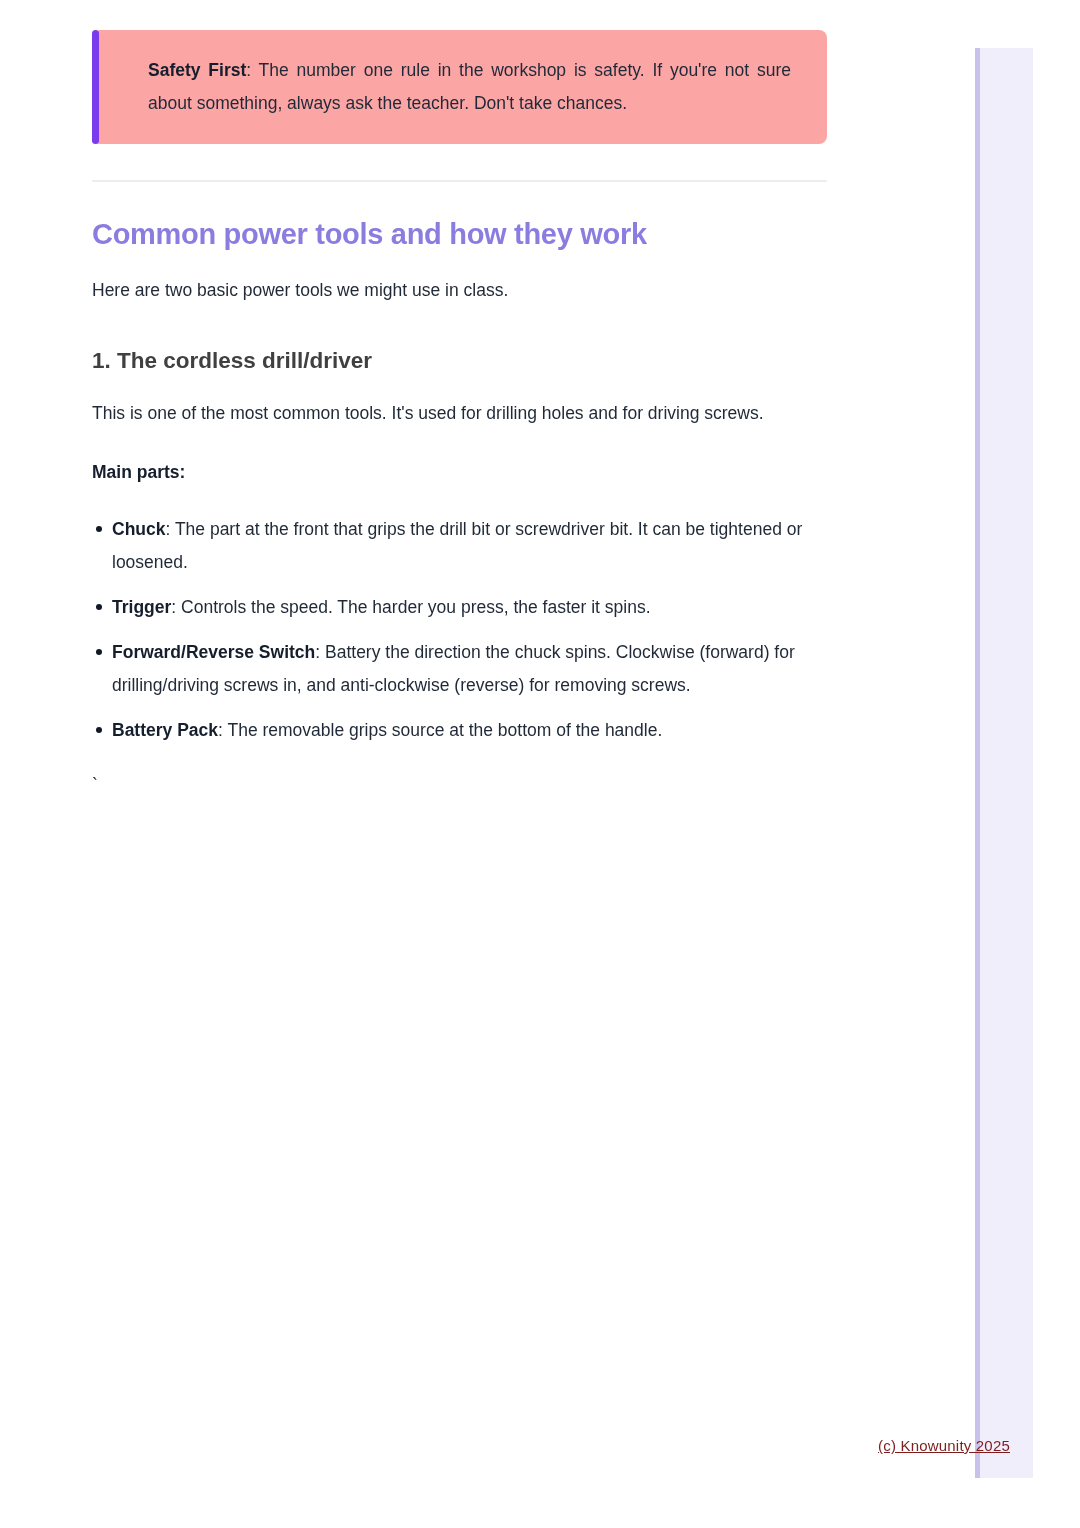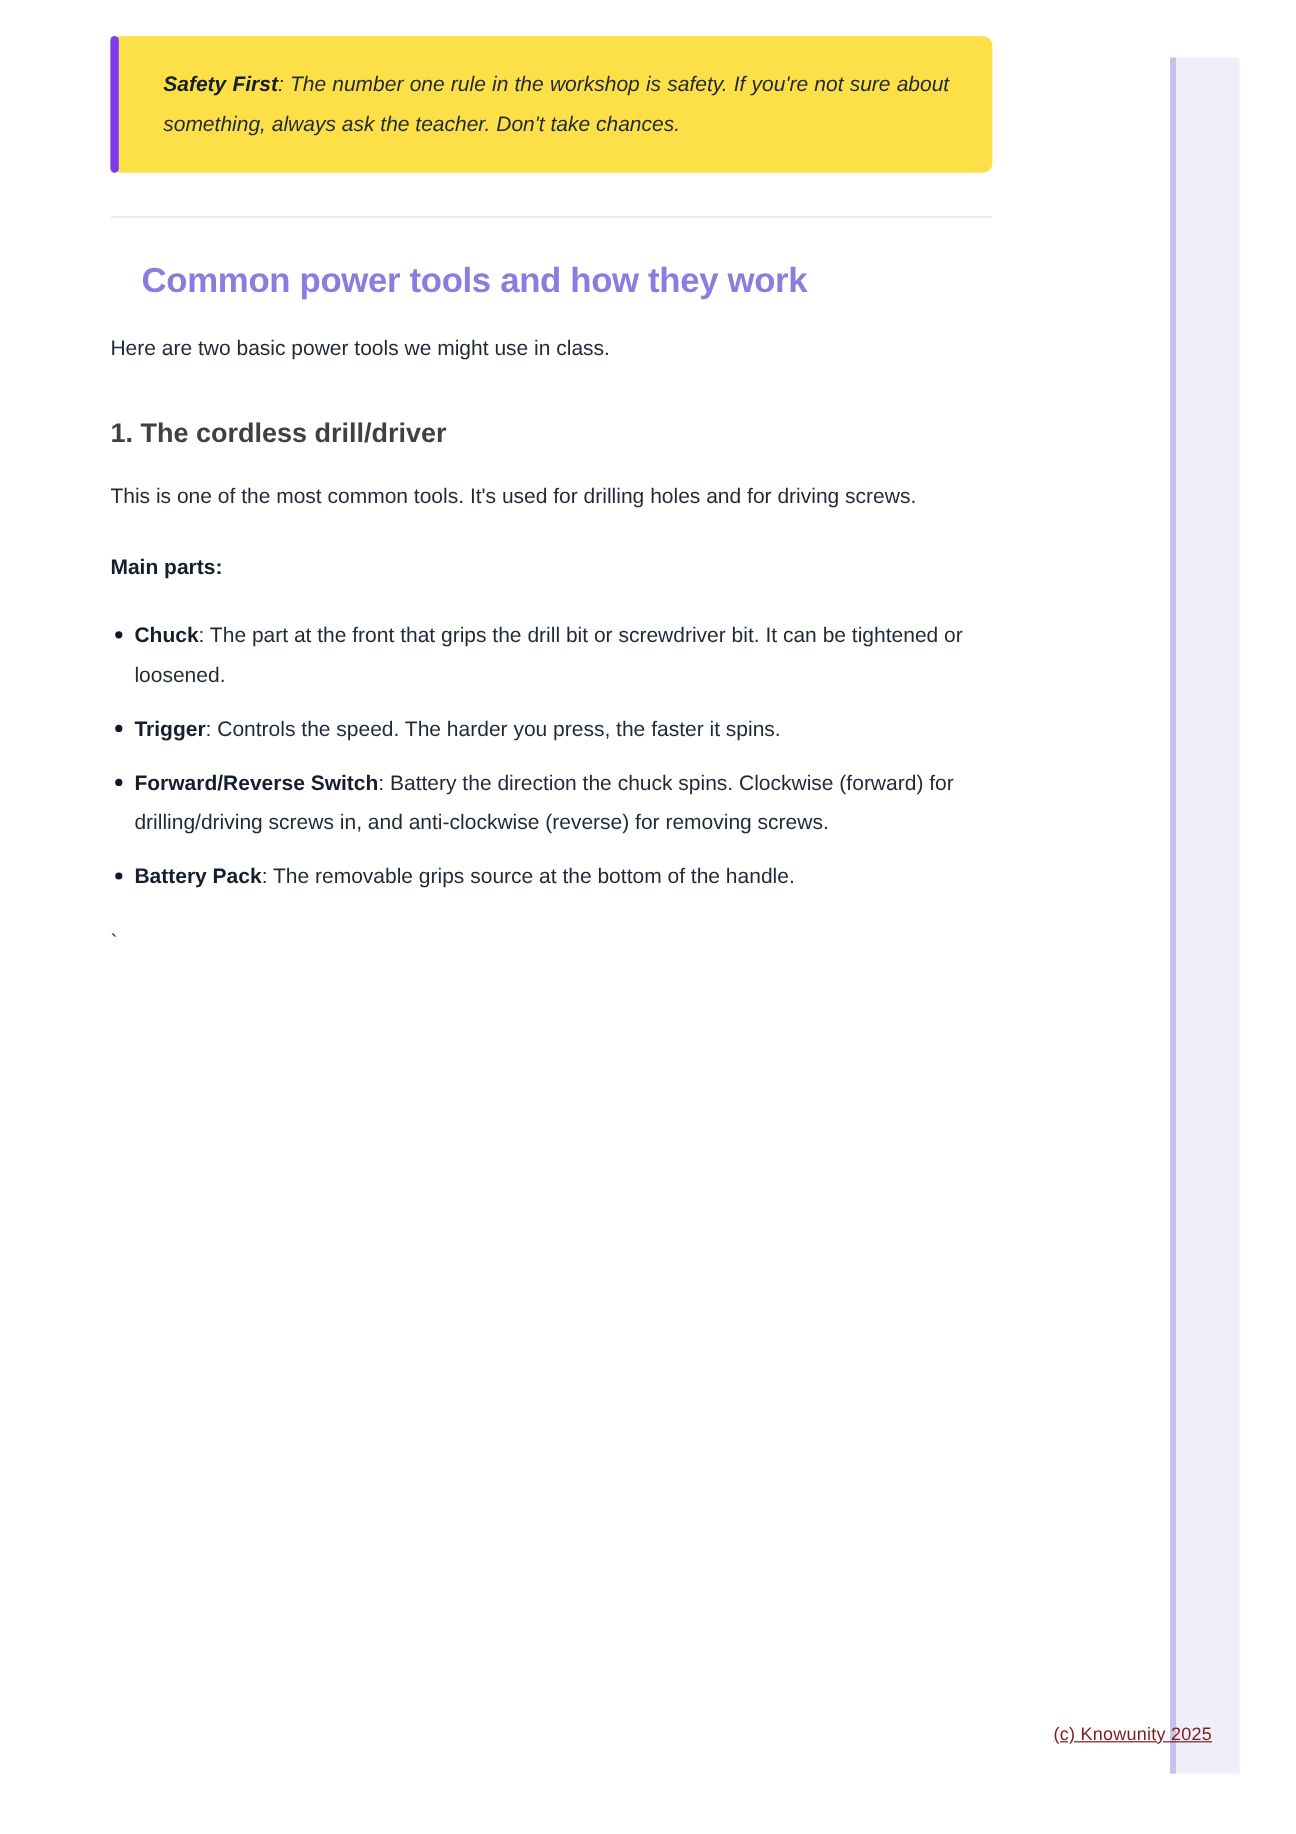--- a/index.html
+++ b/index.html
@@ -28,24 +28,23 @@
     z-index:2;
   }
   .p-intro {
     margin-top:54px;
     text-align:justify;
   }
   b { font-weight:700; color:#151e2c; }
   .callout {
     position:relative;
     margin-top:30px;
-    background:#fde047;
+    background:#fca5a5;
     border-radius:8px;
-    padding:24px 36px 24px 44px;
-    font-style:italic;
+    padding:24px 36px 24px 56px;
   }
   .callout-bar {
     position:absolute;
     left:0; top:0; bottom:0;
     width:7px;
     background:#7c3aed;
     border-radius:6px;
   }
   .callout p { text-align:justify; }
   hr.divider {
@@ -54,21 +53,20 @@
     border-top:2px solid #ececec;
     border-radius:2px;
   }
   h1.section-heading {
     margin-top:34px;
     font-size:29px;
     line-height:36px;
     font-weight:700;
     color:#8b7ce0;
     letter-spacing:-0.3px;
-    margin-left:26px;
   }
   .section-intro { margin-top:22px; }
   h2.sub-heading {
     margin-top:40px;
     font-size:22.5px;
     line-height:28px;
     font-weight:700;
     color:#404040;
   }
   .sub-intro { margin-top:22px; }

